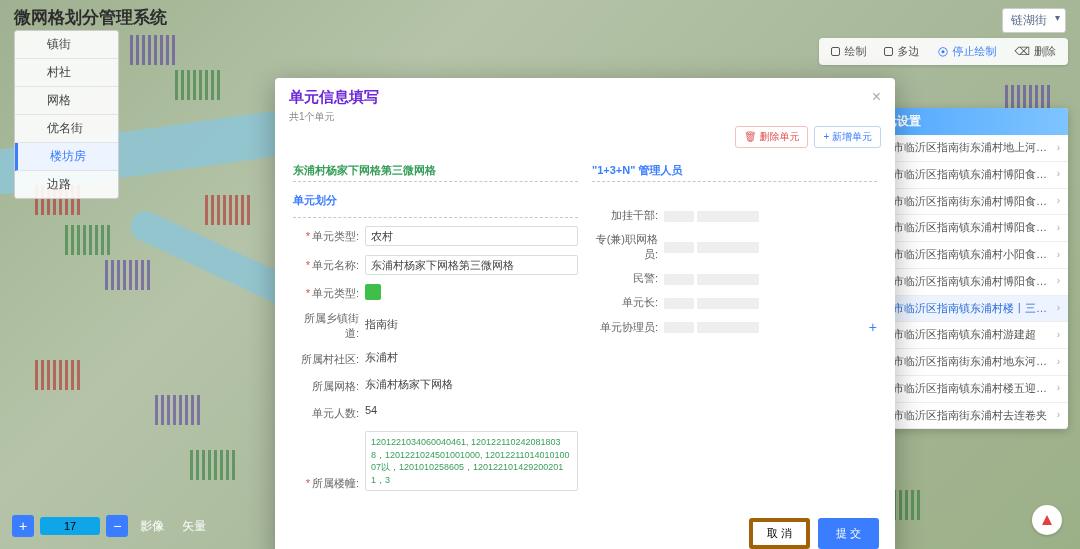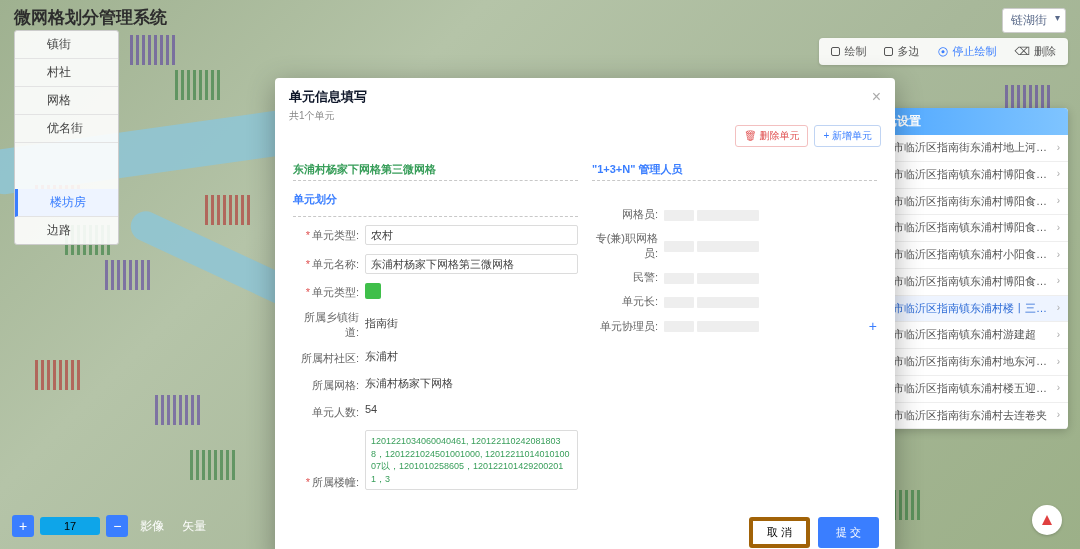--- a/index.html
+++ b/index.html
@@ -30,21 +30,21 @@
   .tr-toolbar .tbtn { padding:2px 6px; cursor:pointer; display:flex; align-items:center; gap:4px; }
   .tr-toolbar .tbtn.active { color:#3a7eff; }
   .tr-toolbar .dot{ width:9px; height:9px; border:1px solid currentColor; border-radius:2px;}
   .region-sel { position:absolute; top:8px; right:14px; background:#fff; border:1px solid #ccc; padding:3px 18px 3px 8px; font-size:12px; border-radius:3px; color:#5a6a8a; }
   .region-sel::after{content:"▾"; position:absolute; right:5px; top:3px; font-size:10px;}
   
   
   .layer-panel { position:absolute; top:30px; left:14px; background:rgba(255,255,255,0.9); border:1px solid #ccc; border-radius:3px; font-size:12px; }
   .layer-panel .li { padding:5px 32px; border-bottom:1px solid #e3e3e3; cursor:pointer; color:#444; min-width:56px; }
   .layer-panel .li:last-child{border-bottom:none;}
-  .layer-panel .li.active{ color:#3a7eff; border-left:3px solid #3a7eff; background:#eef4ff;margin-top:46px;}
+  .layer-panel .li.active{ color:#3a7eff; border-left:3px solid #3a7eff; background:#eef4ff;}
   
   
   .bl-ctrls { position:absolute; bottom:12px; left:12px; display:flex; align-items:center; gap:6px; }
   .bl-ctrls .sq { width:22px; height:22px; background:#3a7eff; color:#fff; display:flex; align-items:center; justify-content:center; font-size:14px; border-radius:3px; cursor:pointer;}
   .bl-ctrls .zoomv{ background:#0ea5e9; padding:3px 24px; font-size:11px; border-radius:3px; min-width:26px; text-align:center;}
   .bl-ctrls .btxt{ color:#fff; font-size:12px; padding:0 6px; cursor:pointer;}
   
   
   .compass { position:absolute; bottom:14px; right:18px; width:30px; height:30px; background:#fff; border-radius:50%; box-shadow:0 1px 3px rgba(0,0,0,.2); display:flex; align-items:center; justify-content:center; }
   .compass::before{content:""; width:0; height:0; border-left:5px solid transparent; border-right:5px solid transparent; border-bottom:10px solid #e04040;}
@@ -53,21 +53,21 @@
   .unit-panel { position:absolute; top:108px; right:12px; width:205px; background:#fff; border-radius:4px; box-shadow:0 2px 10px rgba(0,0,0,.2); font-size:11px; overflow:hidden;}
   .unit-panel .uhdr { background:linear-gradient(90deg,#4da6ff,#7fc4ff); color:#fff; padding:5px 10px; font-size:12px; font-weight:600;}
   .unit-panel .urow { padding:6px 8px; border-bottom:1px solid #eee; color:#555; display:flex; justify-content:space-between; align-items:center; cursor:pointer; line-height:1.25;}
   .unit-panel .urow span.t { flex:1; overflow:hidden; text-overflow:ellipsis; white-space:nowrap;}
   .unit-panel .urow .chev{ color:#aaa; font-size:10px; margin-left:4px;}
   .unit-panel .urow.sel{ background:#eef4ff; color:#2d6bd6;}
   
   
   .modal { position:absolute; left:275px; top:78px; width:620px; background:#fff; border-radius:4px; box-shadow:0 6px 28px rgba(0,0,0,.3); }
   .mhdr { display:flex; justify-content:space-between; align-items:flex-start; padding:10px 14px 0; }
-  .mhdr .mt { font-size:13px; font-weight:600; color:#0f172a; }
+  .mhdr .mt { font-size:15px; font-weight:600; color:#6d28d9; }
   .mhdr .msub { font-size:10px; color:#888; margin-top:3px;}
   .mhdr .close{ color:#aaa; font-size:16px; cursor:pointer; }
   .mbtns-top { display:flex; gap:6px; justify-content:flex-end; padding:2px 14px 8px; }
   .mbtns-top .b { font-size:10px; padding:3px 8px; border:1px solid #ddd; border-radius:3px; cursor:pointer; }
   .mbtns-top .b.del{ color:#e05050; border-color:#f3c0c0;}
   .mbtns-top .b.add{ color:#3a7eff; border-color:#c0d4f3;}
   
   .mbody { padding:4px 18px 10px; display:flex; gap:14px; }
   .col { flex:1; min-width:0; }
   .sect-title { font-size:11px; color:#389e5a; padding:3px 0; border-bottom:1px dashed #c8c8c8; margin-bottom:8px; font-weight:600;}
@@ -264,25 +264,25 @@
       <div class="frow" style="align-items:flex-end;">
           <div class="lab req">所属楼幢:</div>
         <div class="textarea-fake">1201221034060040461, 1201221102420818038，1201221024501001000, 1201221101401010007以，1201010258605，1201221014292002011，3</div>
         </div>
     </div>
 
     <div class="col">
       <div class="sect-title blue">"1+3+N" 管理人员</div>
       <div style="height:18px;"></div>
 
-
-      <div class="frow">
-          <div class="lab">网格员:</div>
-        <div class="redacted"><span class="redblock" style="width:30px"></span> <span class="redblock" style="width:62px"></span></div>
-        </div>
+      <div class="frow">
+          <div class="lab">加挂干部:</div>
+        <div class="redacted"><span class="redblock" style="width:30px"></span> <span class="redblock" style="width:62px"></span></div>
+        </div>
+
 
       <div class="frow">
           <div class="lab">专(兼)职网格员:</div>
         <div class="redacted"><span class="redblock" style="width:30px"></span> <span class="redblock" style="width:62px"></span></div>
         </div>
 
       <div class="frow">
           <div class="lab">民警:</div>
         <div class="redacted"><span class="redblock" style="width:30px"></span> <span class="redblock" style="width:62px"></span></div>
         </div>

